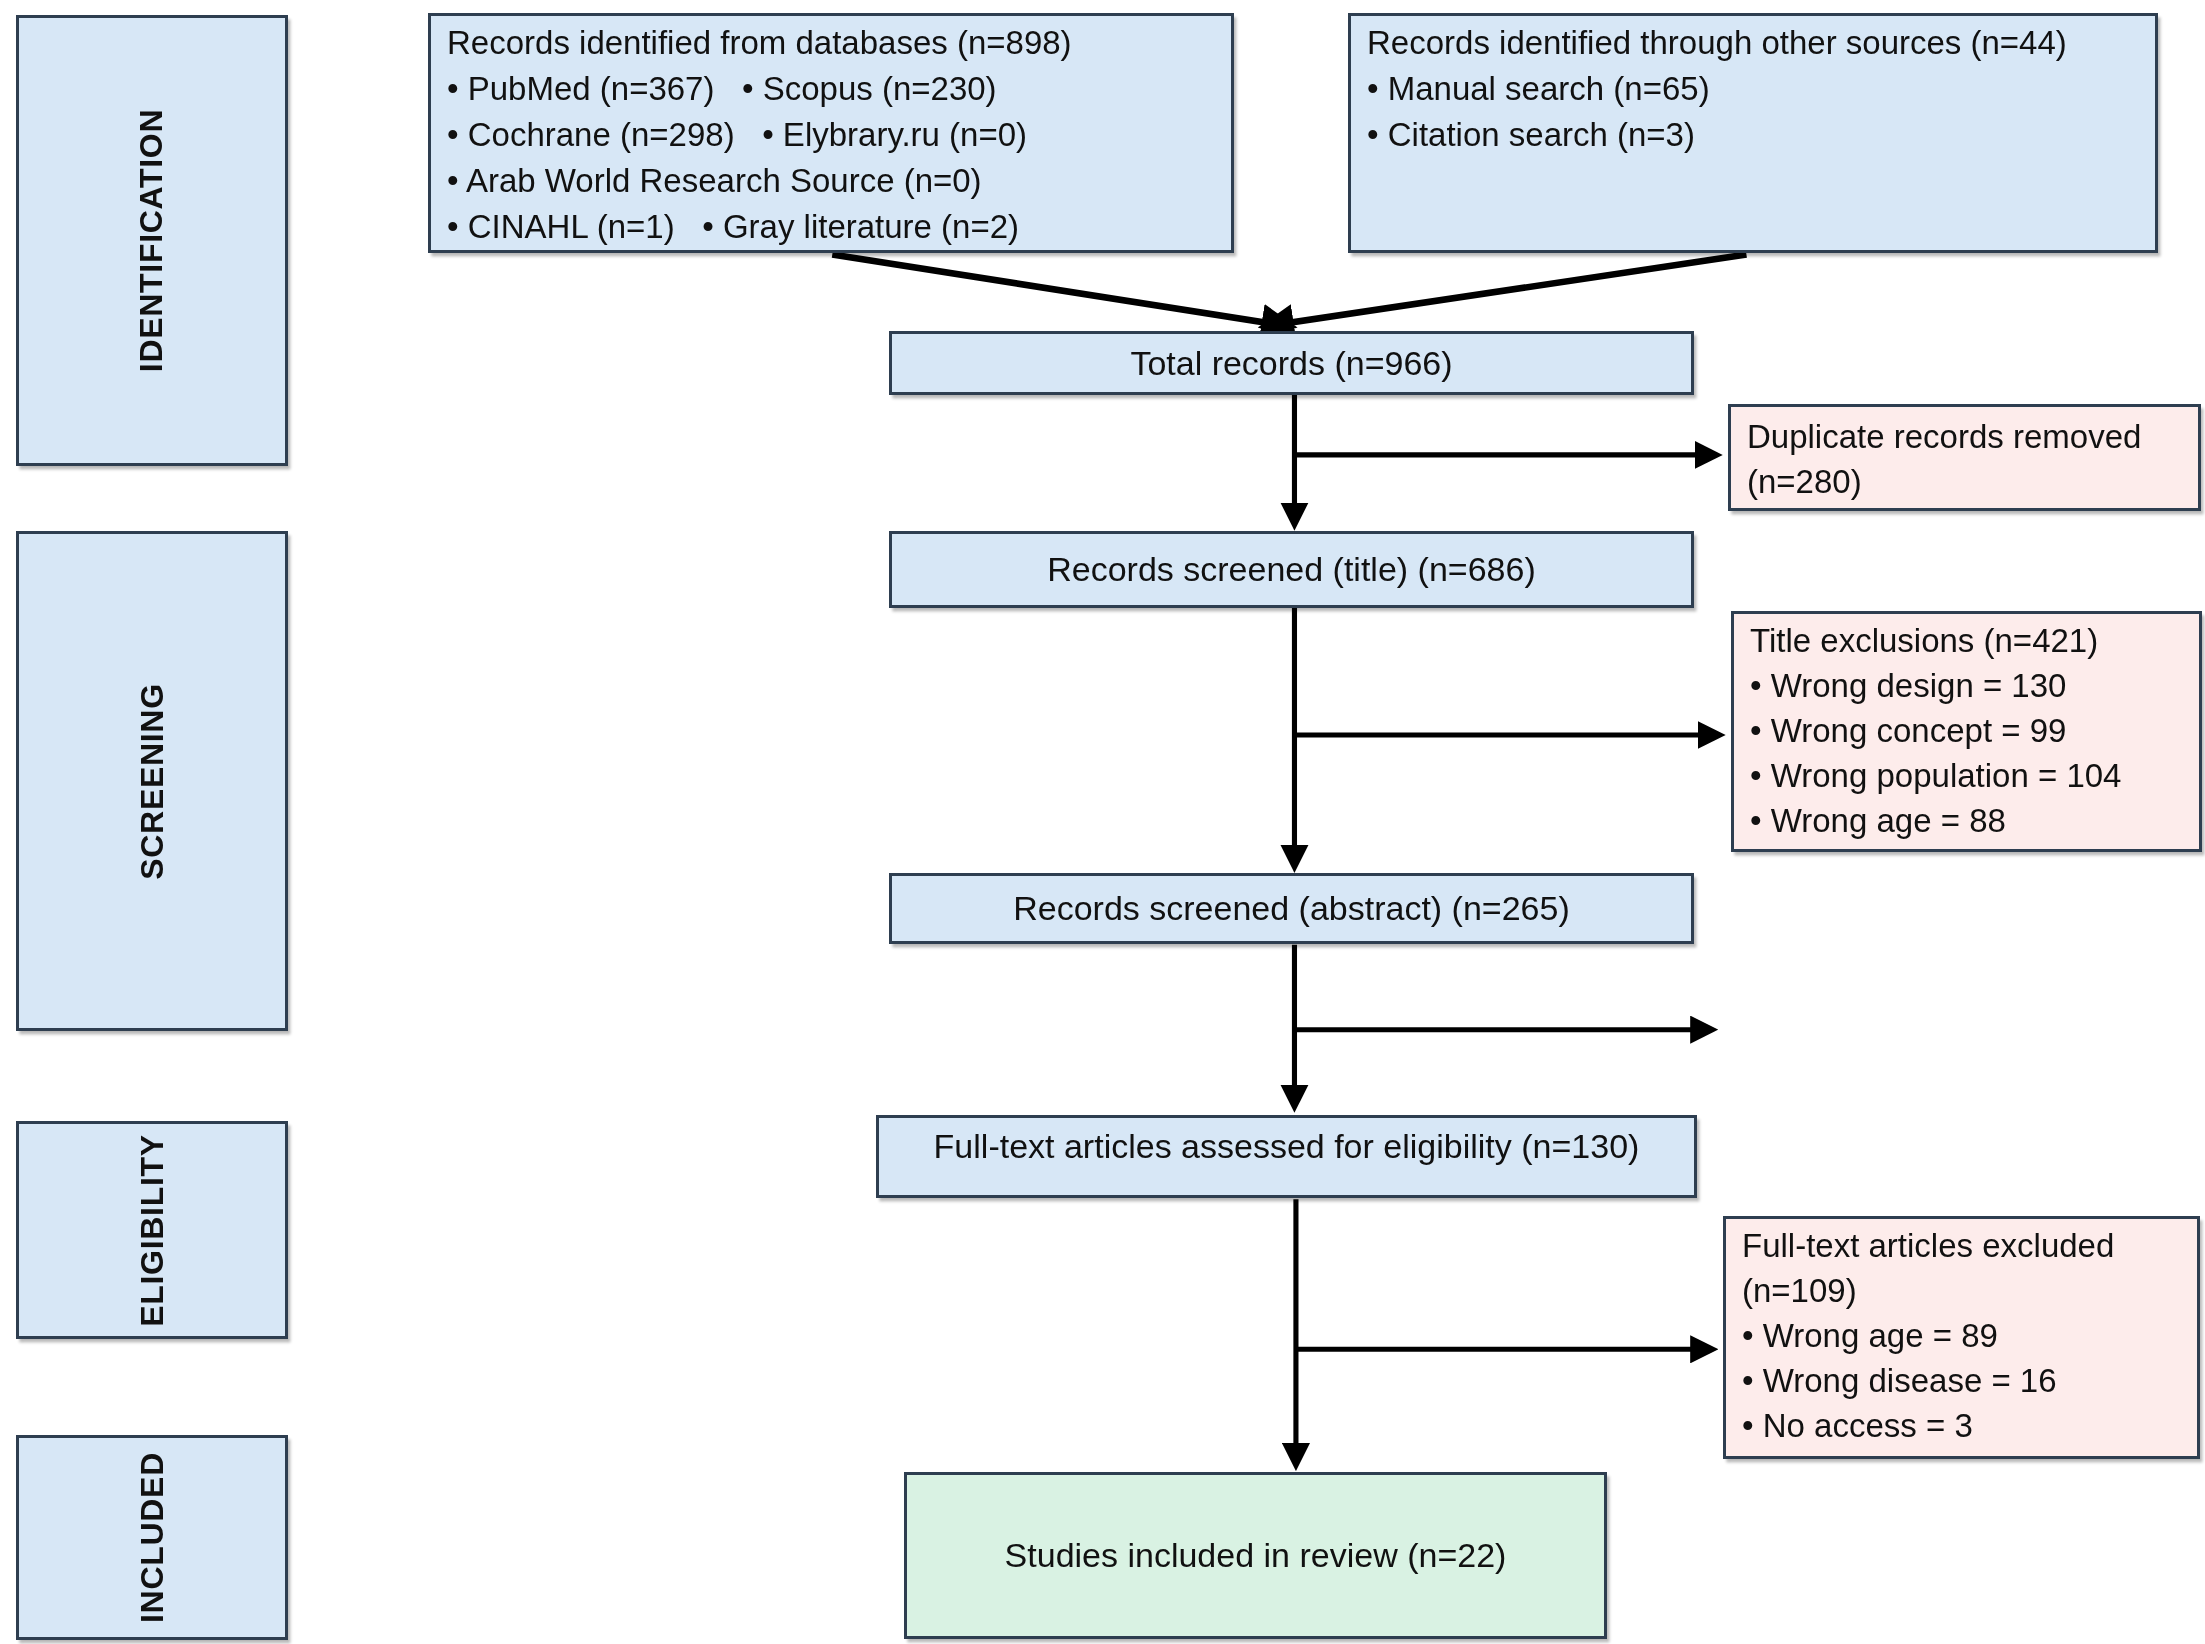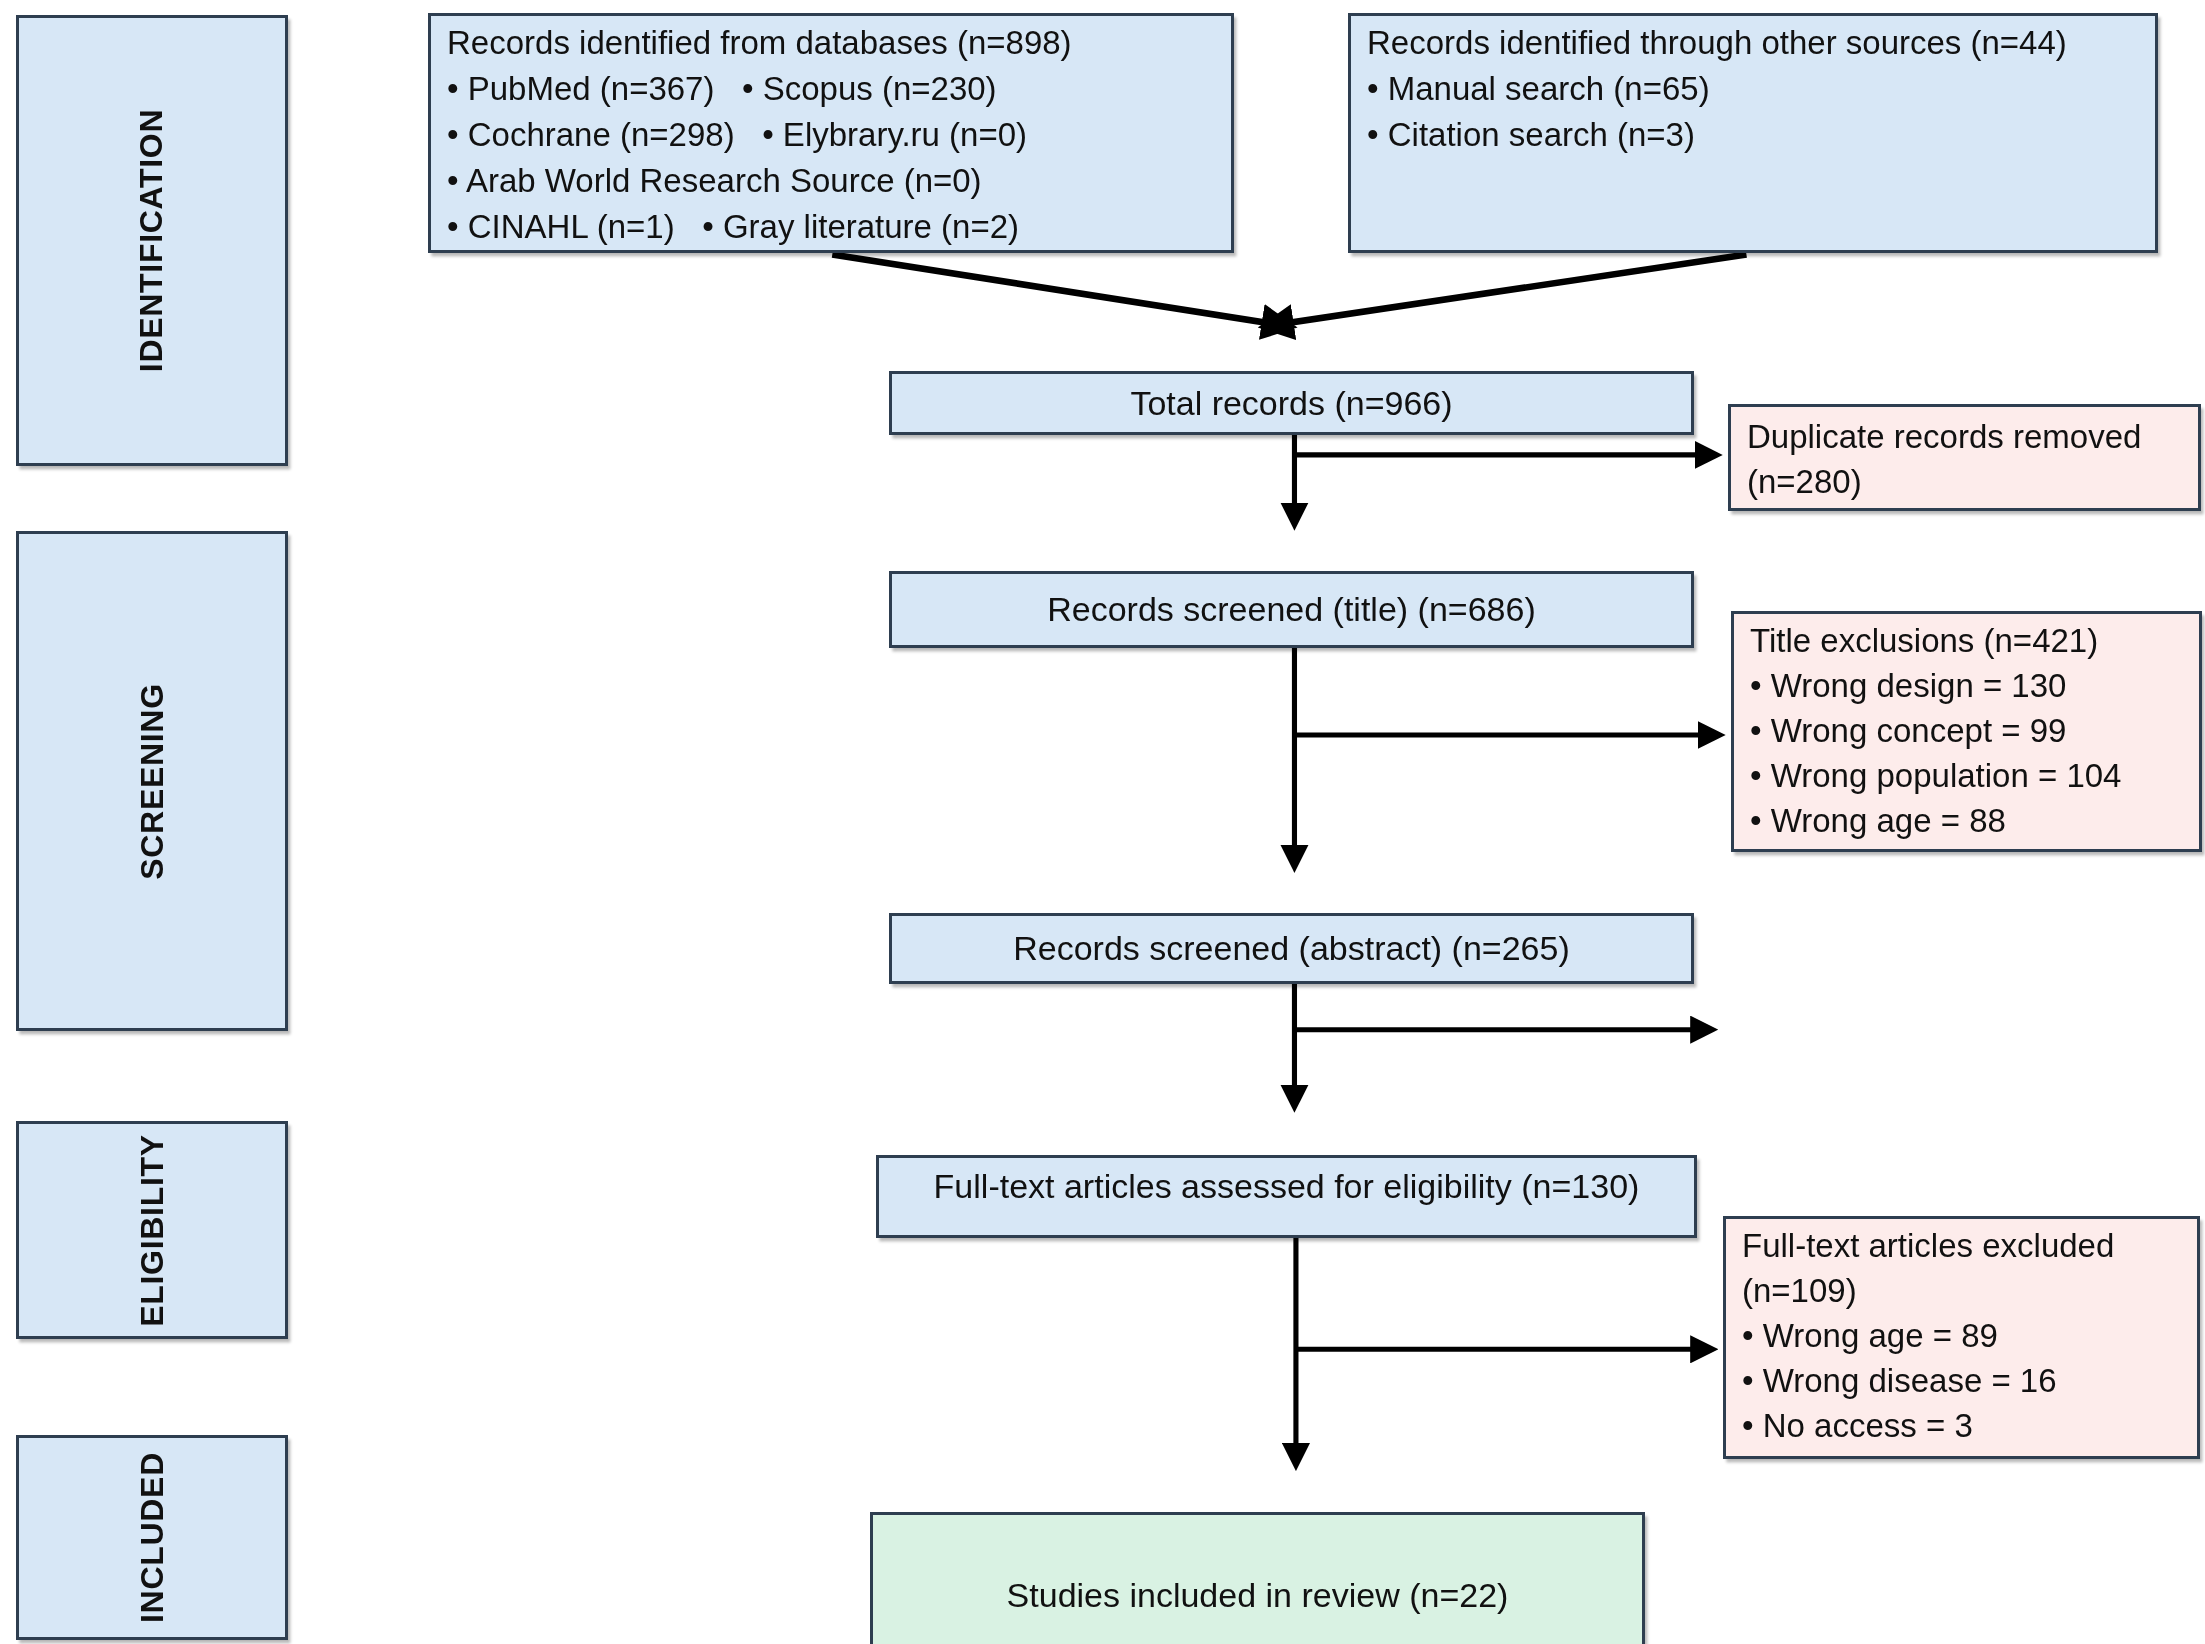--- a/index.html
+++ b/index.html
@@ -27,21 +27,20 @@
   }
   .fill-blue  { background: var(--process-fill); }
   .fill-pink  { background: var(--exclusion-fill); }
   .fill-green { background: var(--included-fill); }
   .center {
     display: flex;
     align-items: center;
     justify-content: center;
     text-align: center;
     font-size: 34px;
-    margin-top: 40px;
   }
   .list {
     font-size: 33px;
     line-height: 46px;
     padding: 4.4px 11.7px 4.4px 16px;
   }
   .list div { white-space: pre-wrap; }
   .stage {
     display: flex;
     align-items: center;
@@ -148,18 +147,18 @@
     <span>Full-text articles assessed for eligibility (n=130)</span>
   </div>
 
   <div class="box fill-pink list" style="left:1723px;top:1216px;width:477px;height:243px;line-height:45px">
     <div>Full-text articles excluded (n=109)</div>
     <div>• Wrong age = 89</div>
     <div>• Wrong disease = 16</div>
     <div>• No access = 3</div>
   </div>
 
-  <div class="box fill-green center" style="left:870px;top:1472px;width:775px;height:167px">
+  <div class="box fill-green center" style="left:904px;top:1472px;width:703px;height:167px">
     <span>Studies included in review (n=22)</span>
   </div>
 
 </div>
 
 
 </body></html>

